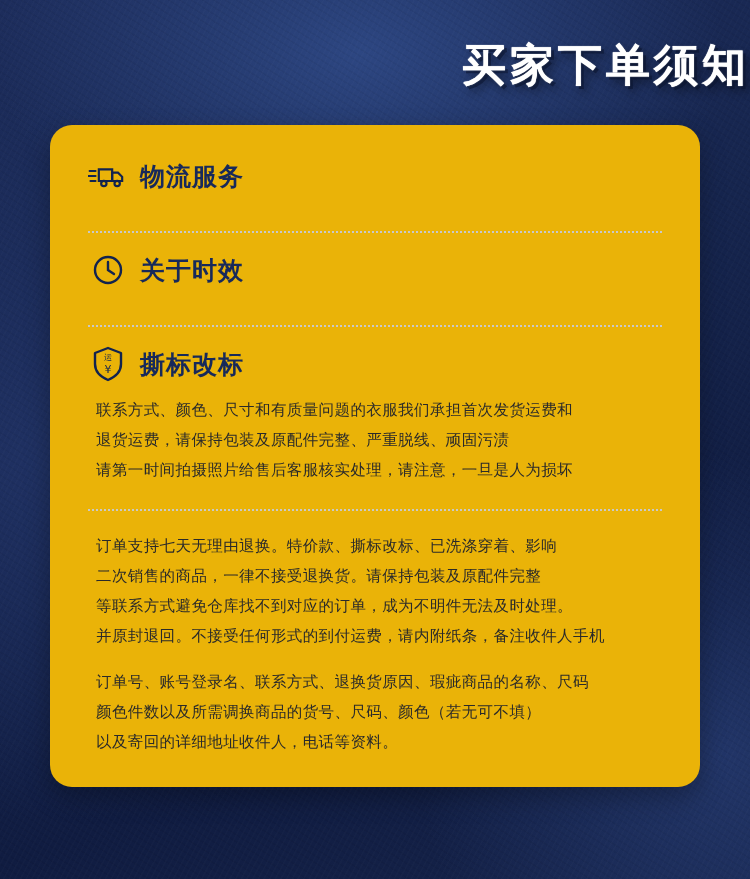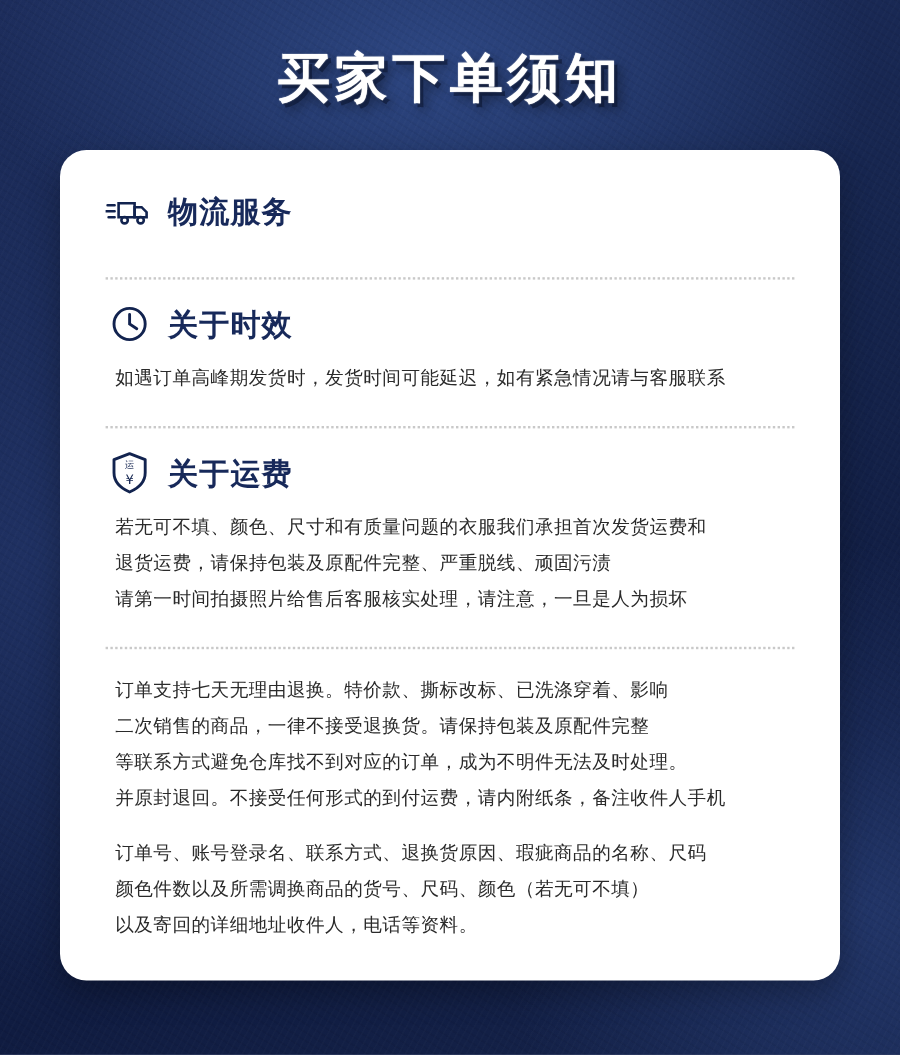--- a/index.html
+++ b/index.html
@@ -31,37 +31,37 @@
       repeating-linear-gradient(32deg, rgba(0,0,0,0.05) 0px, rgba(0,0,0,0.05) 1px, rgba(0,0,0,0) 2px, rgba(0,0,0,0) 6px);
     opacity: 0.8;
   }
   .page {
     position: relative;
     width: 750px;
     height: 879px;
   }
   .title {
     position: relative;
-    text-align: center;
+    text-align: right;
     padding-top: 36px;
     color: #ffffff;
     font-family: "DejaVu Sans", "Liberation Sans", sans-serif;
     font-size: 44px;
     font-weight: bold;
     letter-spacing: 4px;
     text-shadow:
       0 0 1px #ffffff,
       3px 3px 0 rgba(10,18,44,0.55),
       5px 6px 10px rgba(0,0,0,0.45);
   }
   .card {
     position: relative;
     margin: 30px auto 0;
     width: 650px;
-    background: #ffffff;
+    background: #eab308;
     border-radius: 22px;
     padding: 34px 38px 30px 38px;
     box-shadow: 0 10px 26px rgba(0,0,0,0.28);
   }
   .section { padding-bottom: 6px; }
   .sec-head {
     display: flex;
     align-items: center;
     gap: 12px;
     margin-bottom: 14px;
@@ -134,40 +134,37 @@
     <div class="section">
       <div class="sec-head">
         <span class="sec-icon">
           <svg width="34" height="34" viewBox="0 0 34 34" fill="none" stroke="#12234f" stroke-width="2.4" stroke-linecap="round">
             <circle cx="17" cy="17" r="13"></circle>
             <path d="M17 9 v8 l6 4"></path>
           </svg>
         </span>
         <span class="sec-title">关于时效</span>
       </div>
-      <div class="sec-body">
-        <p>如遇订单高峰期发货时，发货时间可能延迟，如有紧急情况请与客服联系</p>
-      </div>
     </div>
 
     <div class="divider"></div>
 
     <div class="section">
       <div class="sec-head">
         <span class="sec-icon">
           <svg width="32" height="36" viewBox="0 0 32 36" fill="none" stroke="#12234f" stroke-width="2.4" stroke-linejoin="round" stroke-linecap="round">
             <path d="M16 2 L29 7 V18 C29 26 23 31 16 34 C9 31 3 26 3 18 V7 Z"></path>
             <text x="16" y="14" font-size="8" fill="#12234f" stroke="none" text-anchor="middle" font-family="DejaVu Sans, sans-serif">运</text>
             <text x="16" y="27" font-size="11" fill="#12234f" stroke="none" text-anchor="middle" font-family="DejaVu Sans, sans-serif">¥</text>
           </svg>
         </span>
-        <span class="sec-title">关于运费</span>
+        <span class="sec-title">撕标改标</span>
       </div>
       <div class="sec-body">
-        <p>若无可不填、颜色、尺寸和有质量问题的衣服我们承担首次发货运费和</p>
+        <p>联系方式、颜色、尺寸和有质量问题的衣服我们承担首次发货运费和</p>
         <p>退货运费，请保持包装及原配件完整、严重脱线、顽固污渍</p>
         <p>请第一时间拍摄照片给售后客服核实处理，请注意，一旦是人为损坏</p>
       </div>
     </div>
 
     <div class="divider"></div>
 
     <div class="para-block">
       <p>订单支持七天无理由退换。特价款、撕标改标、已洗涤穿着、影响</p>
       <p>二次销售的商品，一律不接受退换货。请保持包装及原配件完整</p>

